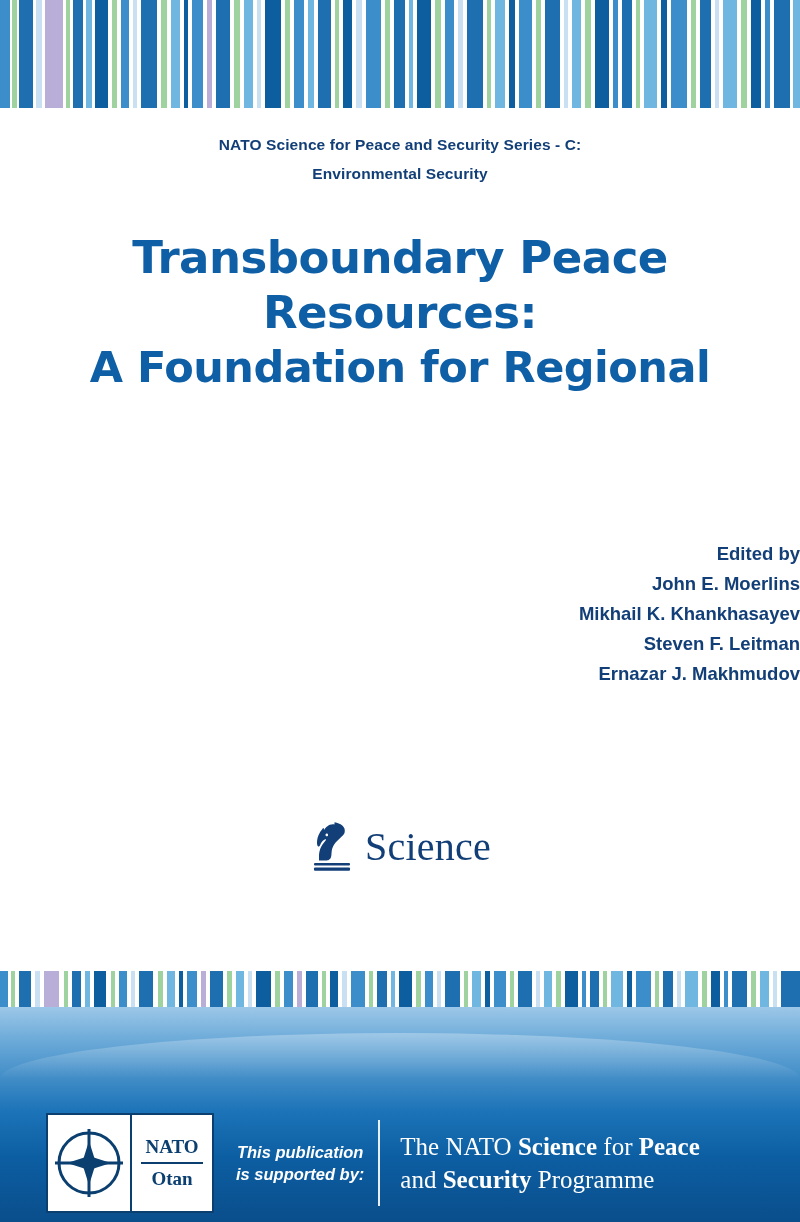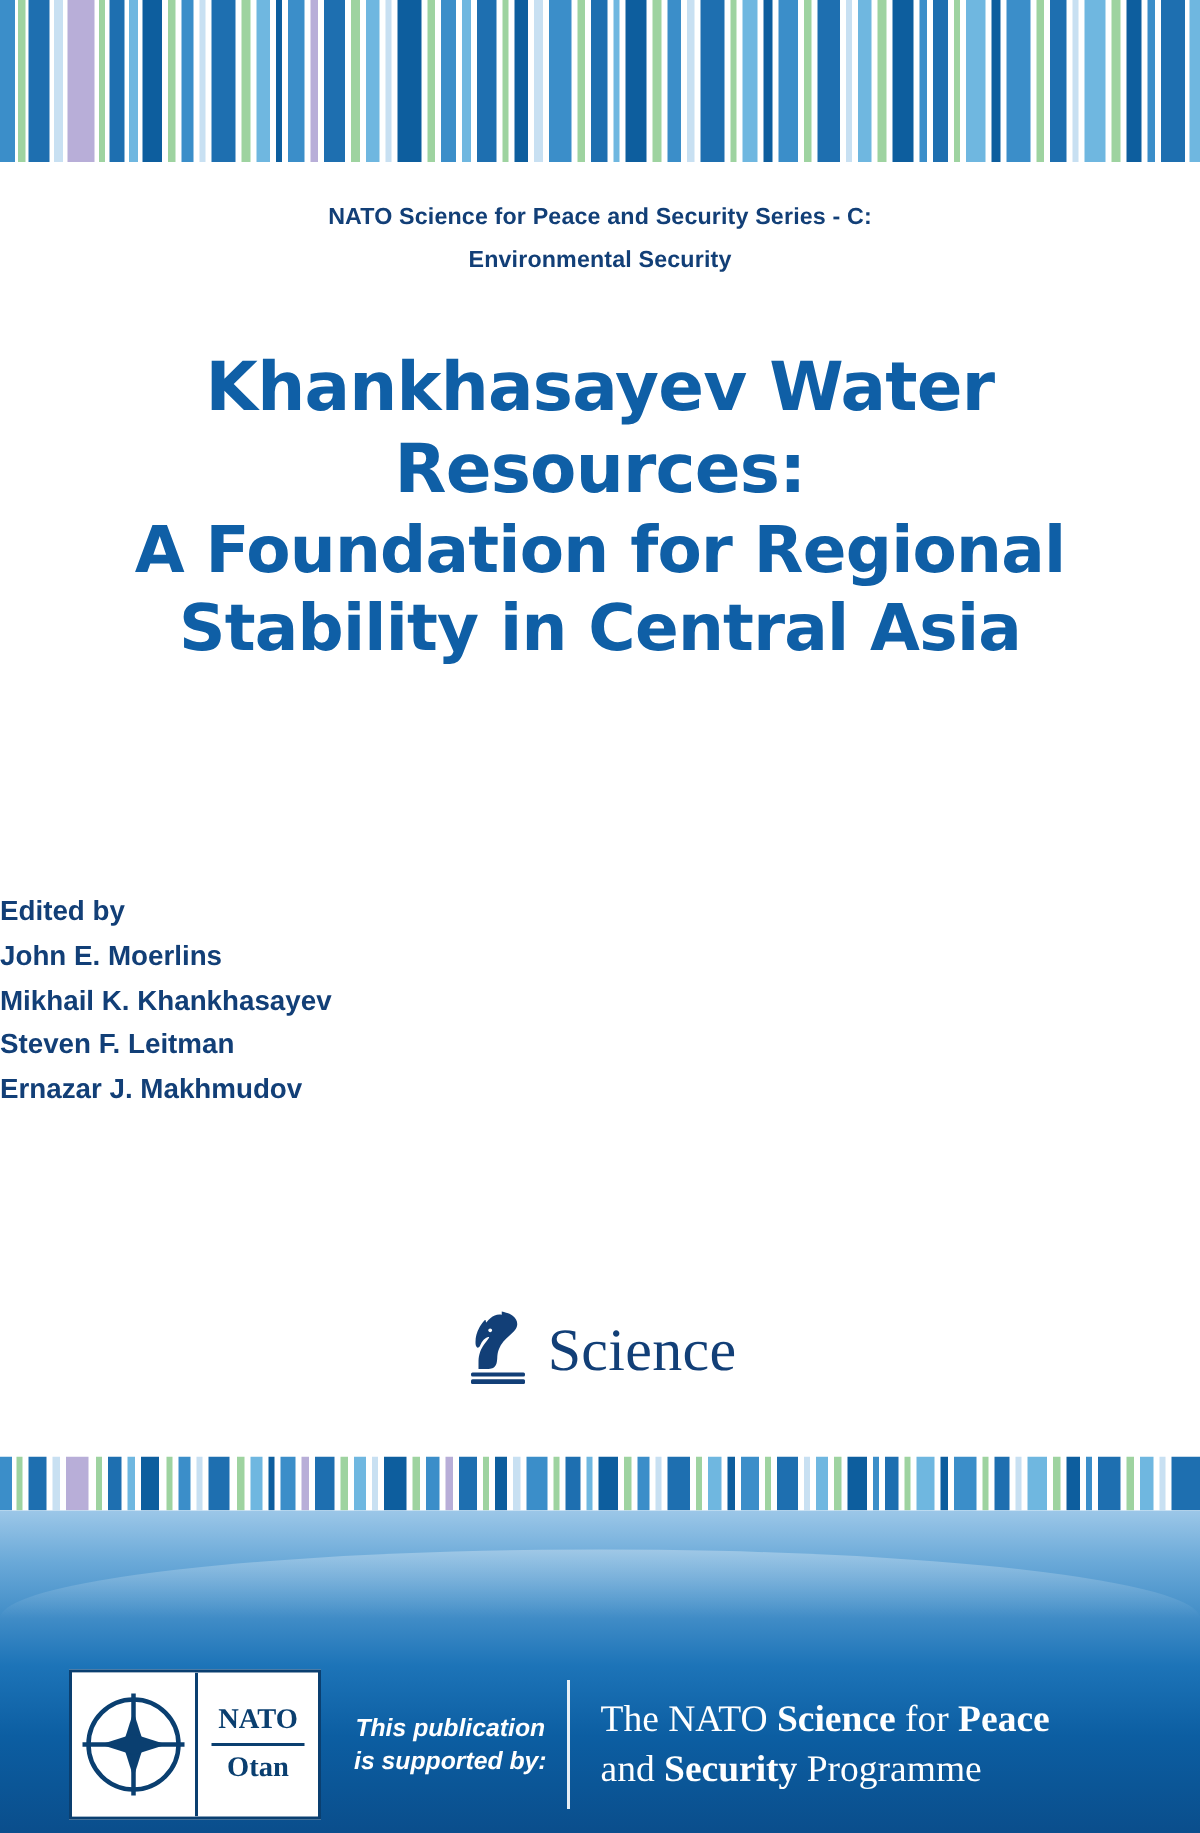--- a/index.html
+++ b/index.html
@@ -61,21 +61,21 @@
     font-family: "DejaVu Sans", sans-serif;
     letter-spacing: -0.5px;
   }
   .title .ln { display: block; white-space: nowrap; }
   .title .ln.l3 { font-size: 43px; }
   .title .ln.l4 { font-size: 43px; }
 
   
   .editors {
     margin-top: 146px;
-    text-align: left;
+    text-align: right;
     color: #123f77;
     font-weight: bold;
     font-size: 18.5px;
     line-height: 1.62;
   }
   .editors .edited-by { font-size: 18.5px; }
 
   
   .springer {
     margin-top: 132px;
@@ -259,24 +259,23 @@
       <div class="bar" style="left: 774px; width: 16px; background: rgb(30, 111, 176);"></div>
       <div class="bar" style="left: 793px; width: 7px; background: rgb(111, 183, 224);"></div>
     </div>
 
   <div class="series">
     <div>NATO Science for Peace and Security Series - C:</div>
     <div>Environmental Security</div>
   </div>
 
   <div class="title">
-    <span class="ln l1">Khankhasayev Water</span>
+    <span class="ln l1">Transboundary Peace</span>
     <span class="ln l2">Resources:</span>
     <span class="ln l3">A Foundation for Regional</span>
-    <span class="ln l4">Stability in Central Asia</span>
   </div>
 
   <div class="editors">
     <div class="edited-by">Edited by</div>
     <div>John E. Moerlins</div>
     <div>Mikhail K. Khankhasayev</div>
     <div>Steven F. Leitman</div>
     <div>Ernazar J. Makhmudov</div>
   </div>
 

